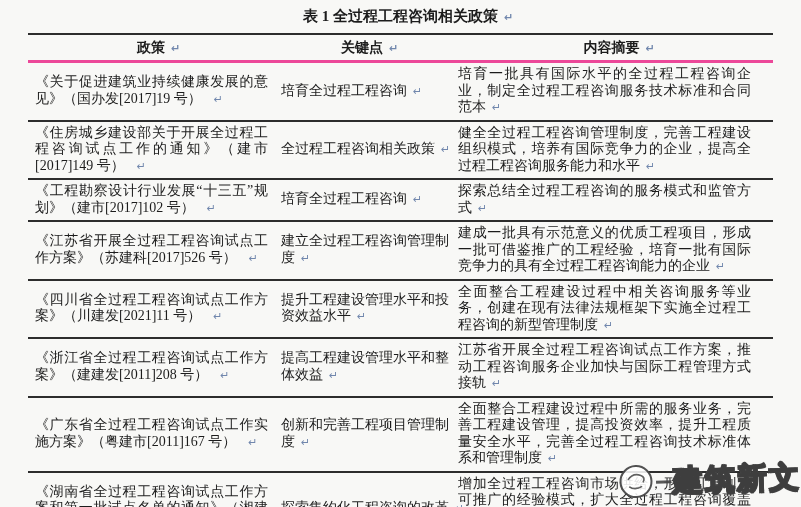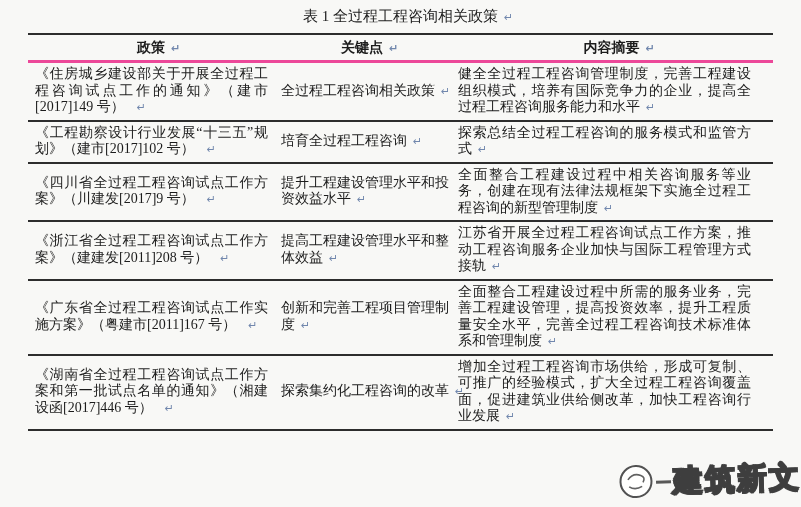--- a/index.html
+++ b/index.html
@@ -12,21 +12,21 @@
   }
   .page {
     position: relative;
     width: 801px; height: 507px;
     padding: 7px 28px 0 28px;
   }
   .title-row {
     width: 745px;
     text-align: center;
     font-size: 15px;
-    font-weight: normal;
+    font-weight: bold;
     margin-bottom: 7px;
     white-space: nowrap;
   }
   table.policy-table {
     width: 745px;
     border-collapse: collapse;
     table-layout: fixed;
     border-top: 2px solid #2d2d2d;
   }
   col.c-policy   { width: 246px; }
@@ -116,31 +116,41 @@
     </colgroup>
     <thead>
       <tr>
         <th><span>政策</span><span class="pmark">↵</span></th>
         <th><span>关键点</span><span class="pmark">↵</span></th>
         <th><span>内容摘要</span><span class="pmark">↵</span></th>
       </tr>
     </thead>
     <tbody>
       <tr>
+        <td class="policy-cell"><span>《关于促进建筑业持续健康发展的意见》（国办发[2017]19 号）</span><span class="pmark pmark-wide">↵</span></td>
+        <td class="keypoint-cell"><span>培育全过程工程咨询</span><span class="pmark">↵</span></td>
+        <td class="summary-cell"><span>培育一批具有国际水平的全过程工程咨询企业，制定全过程工程咨询服务技术标准和合同范本</span><span class="pmark">↵</span></td>
+      </tr>
+      <tr>
         <td class="policy-cell"><span>《住房城乡建设部关于开展全过程工程咨询试点工作的通知》（建市[2017]149 号）</span><span class="pmark pmark-wide">↵</span></td>
         <td class="keypoint-cell"><span>全过程工程咨询相关政策</span><span class="pmark">↵</span></td>
         <td class="summary-cell"><span>健全全过程工程咨询管理制度，完善工程建设组织模式，培养有国际竞争力的企业，提高全过程工程咨询服务能力和水平</span><span class="pmark">↵</span></td>
       </tr>
       <tr>
         <td class="policy-cell"><span>《工程勘察设计行业发展“十三五”规划》（建市[2017]102 号）</span><span class="pmark pmark-wide">↵</span></td>
         <td class="keypoint-cell"><span>培育全过程工程咨询</span><span class="pmark">↵</span></td>
         <td class="summary-cell"><span>探索总结全过程工程咨询的服务模式和监管方式</span><span class="pmark">↵</span></td>
       </tr>
       <tr>
-        <td class="policy-cell"><span>《四川省全过程工程咨询试点工作方案》（川建发[2017]9 号）</span><span class="pmark pmark-wide">↵</span></td>
+        <td class="policy-cell"><span>《江苏省开展全过程工程咨询试点工作方案》（苏建科[2017]526 号）</span><span class="pmark pmark-wide">↵</span></td>
+        <td class="keypoint-cell"><span>建立全过程工程咨询管理制度</span><span class="pmark">↵</span></td>
+        <td class="summary-cell"><span>建成一批具有示范意义的优质工程项目，形成一批可借鉴推广的工程经验，培育一批有国际竞争力的具有全过程工程咨询能力的企业</span><span class="pmark">↵</span></td>
+      </tr>
+      <tr>
+        <td class="policy-cell"><span>《四川省全过程工程咨询试点工作方案》（川建发[2021]11 号）</span><span class="pmark pmark-wide">↵</span></td>
         <td class="keypoint-cell"><span>提升工程建设管理水平和投资效益水平</span><span class="pmark">↵</span></td>
         <td class="summary-cell"><span>全面整合工程建设过程中相关咨询服务等业务，创建在现有法律法规框架下实施全过程工程咨询的新型管理制度</span><span class="pmark">↵</span></td>
       </tr>
       <tr>
         <td class="policy-cell"><span>《浙江省全过程工程咨询试点工作方案》（建建发[2011]208 号）</span><span class="pmark pmark-wide">↵</span></td>
         <td class="keypoint-cell"><span>提高工程建设管理水平和整体效益</span><span class="pmark">↵</span></td>
         <td class="summary-cell"><span>江苏省开展全过程工程咨询试点工作方案，推动工程咨询服务企业加快与国际工程管理方式接轨</span><span class="pmark">↵</span></td>
       </tr>
       <tr>
         <td class="policy-cell"><span>《广东省全过程工程咨询试点工作实施方案》（粤建市[2011]167 号）</span><span class="pmark pmark-wide">↵</span></td>

